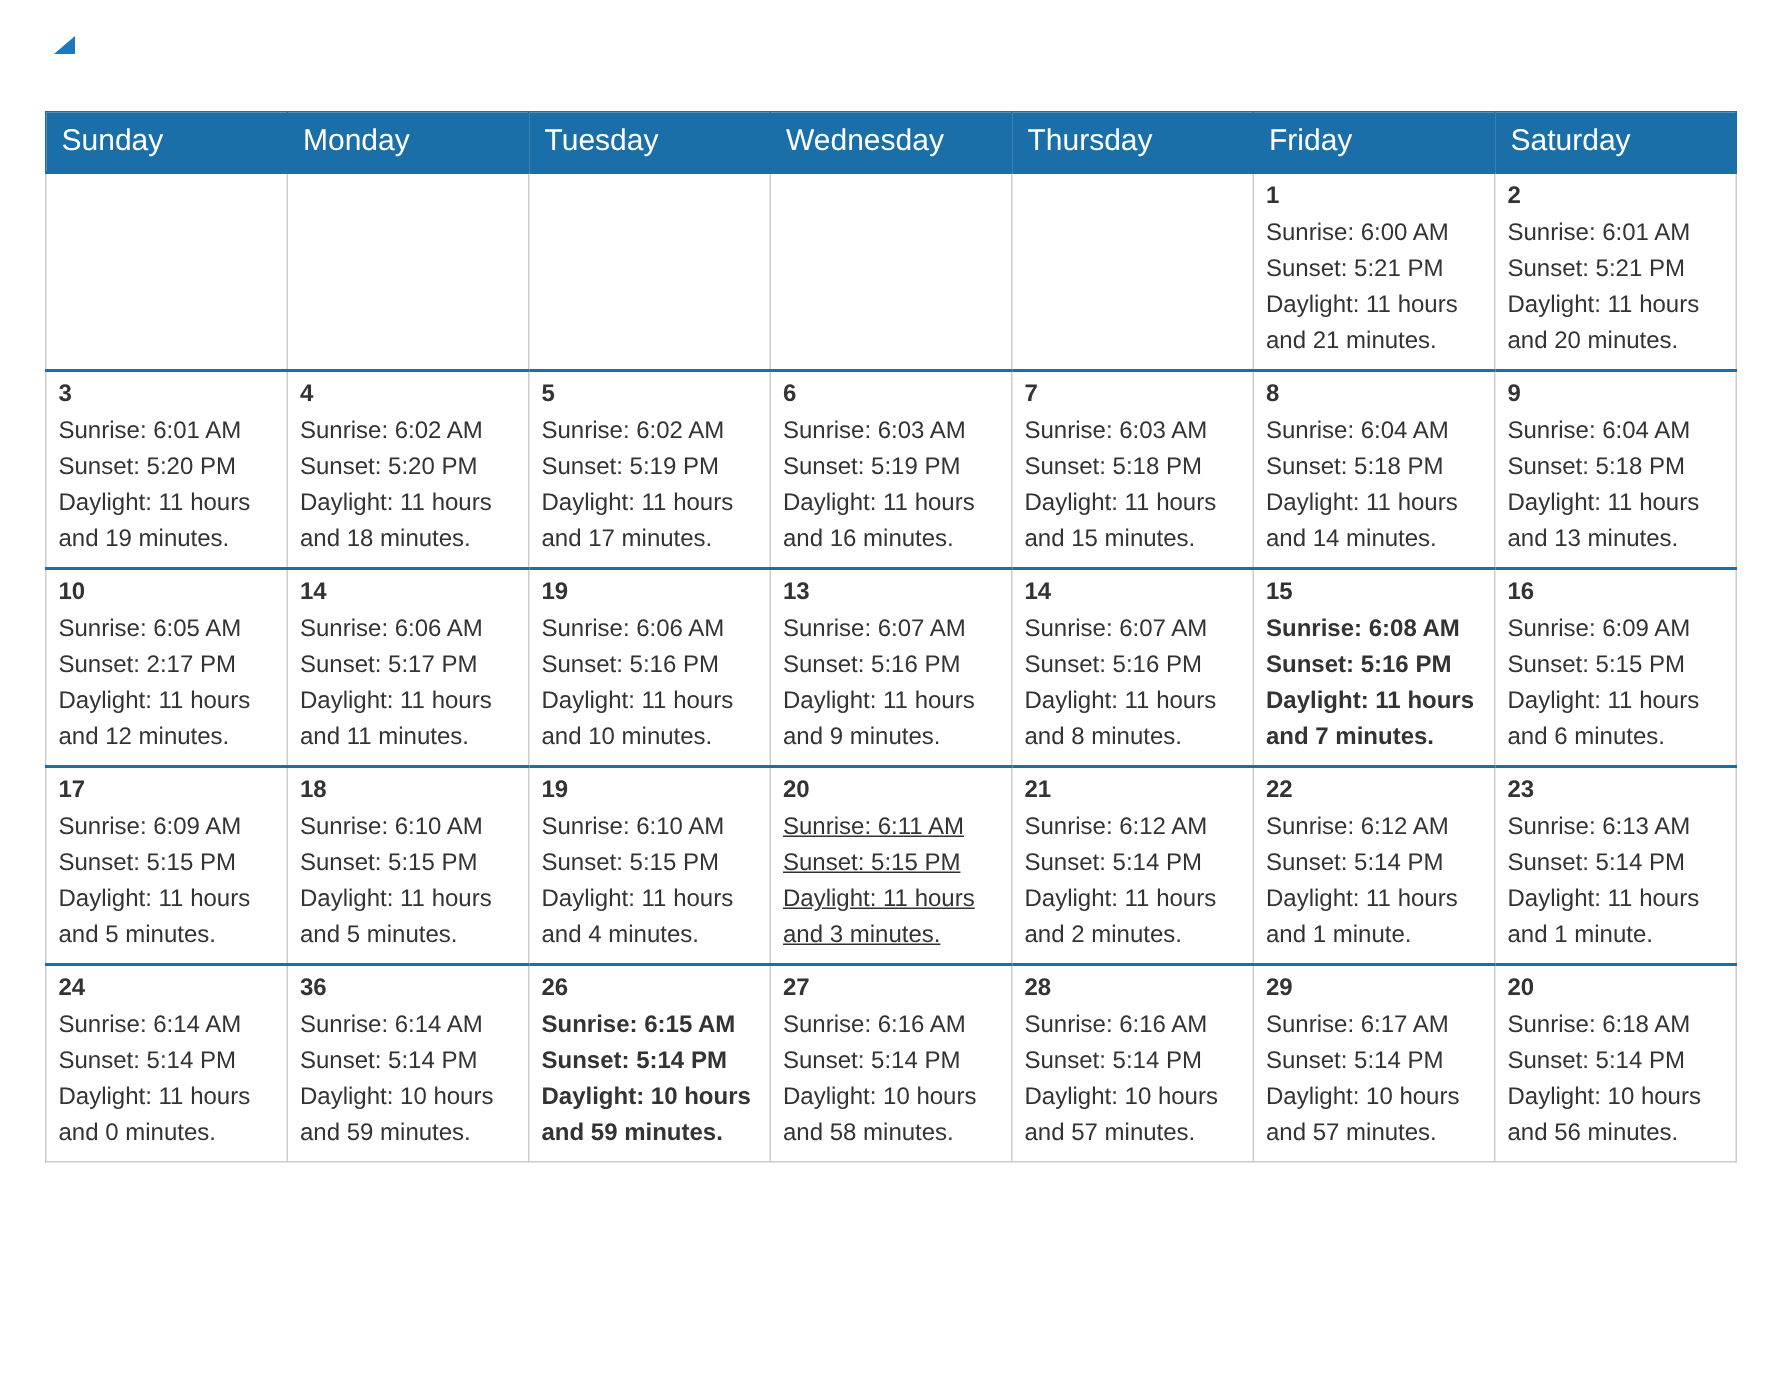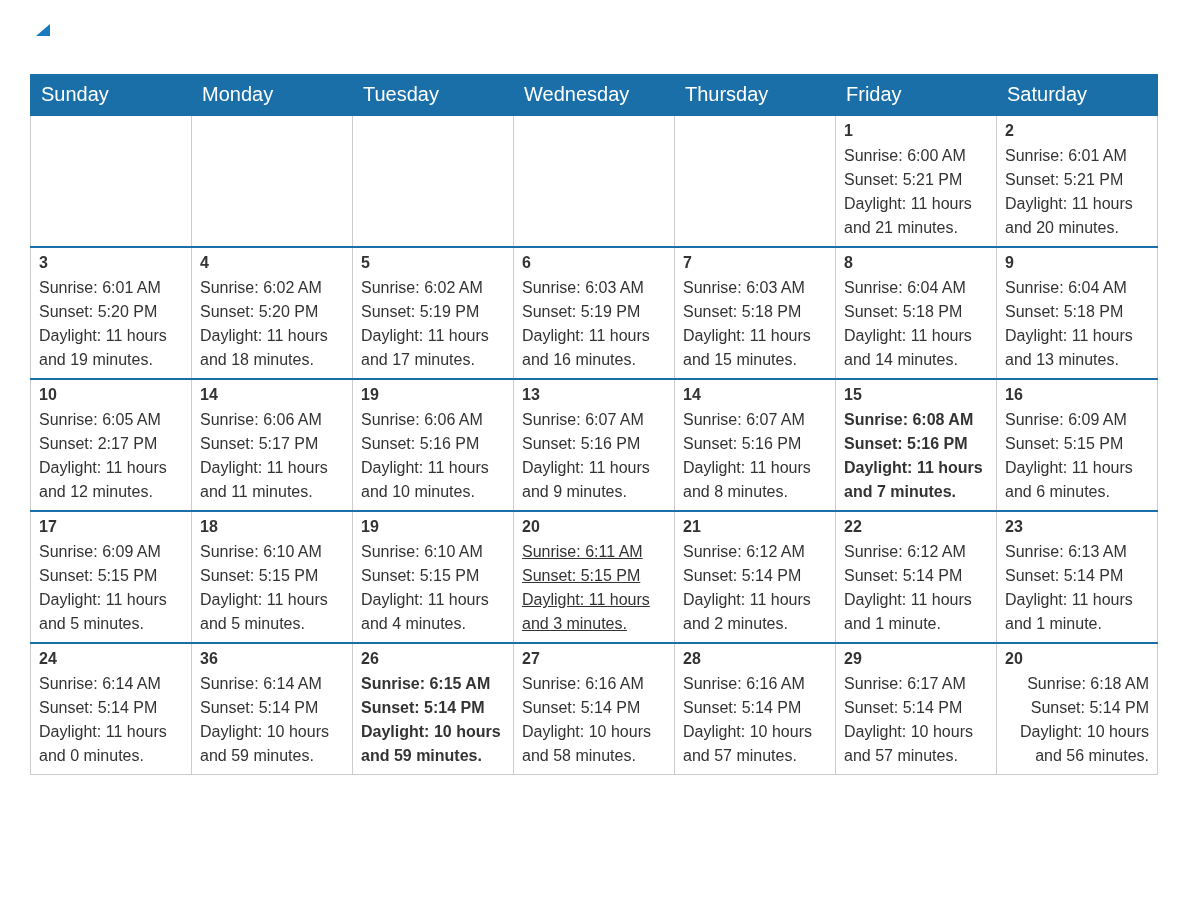--- a/index.html
+++ b/index.html
@@ -345,20 +345,20 @@
         </td>
         <td>
           <div class="day-number">29</div>
           <div class="day-info" style="white-space: pre-line;">Sunrise: 6:17 AM
 Sunset: 5:14 PM
 Daylight: 10 hours
 and 57 minutes.</div>
         </td>
         <td>
           <div class="day-number">20</div>
-          <div class="day-info" style="white-space: pre-line; text-align: right;">Sunrise: 6:18 AM
+          <div class="day-info" style="white-space: pre-line;">Sunrise: 6:18 AM
 Sunset: 5:14 PM
 Daylight: 10 hours
 and 56 minutes.</div>
         </td>
       </tr>
     </tbody>
 </table>
 
 </body></html>

